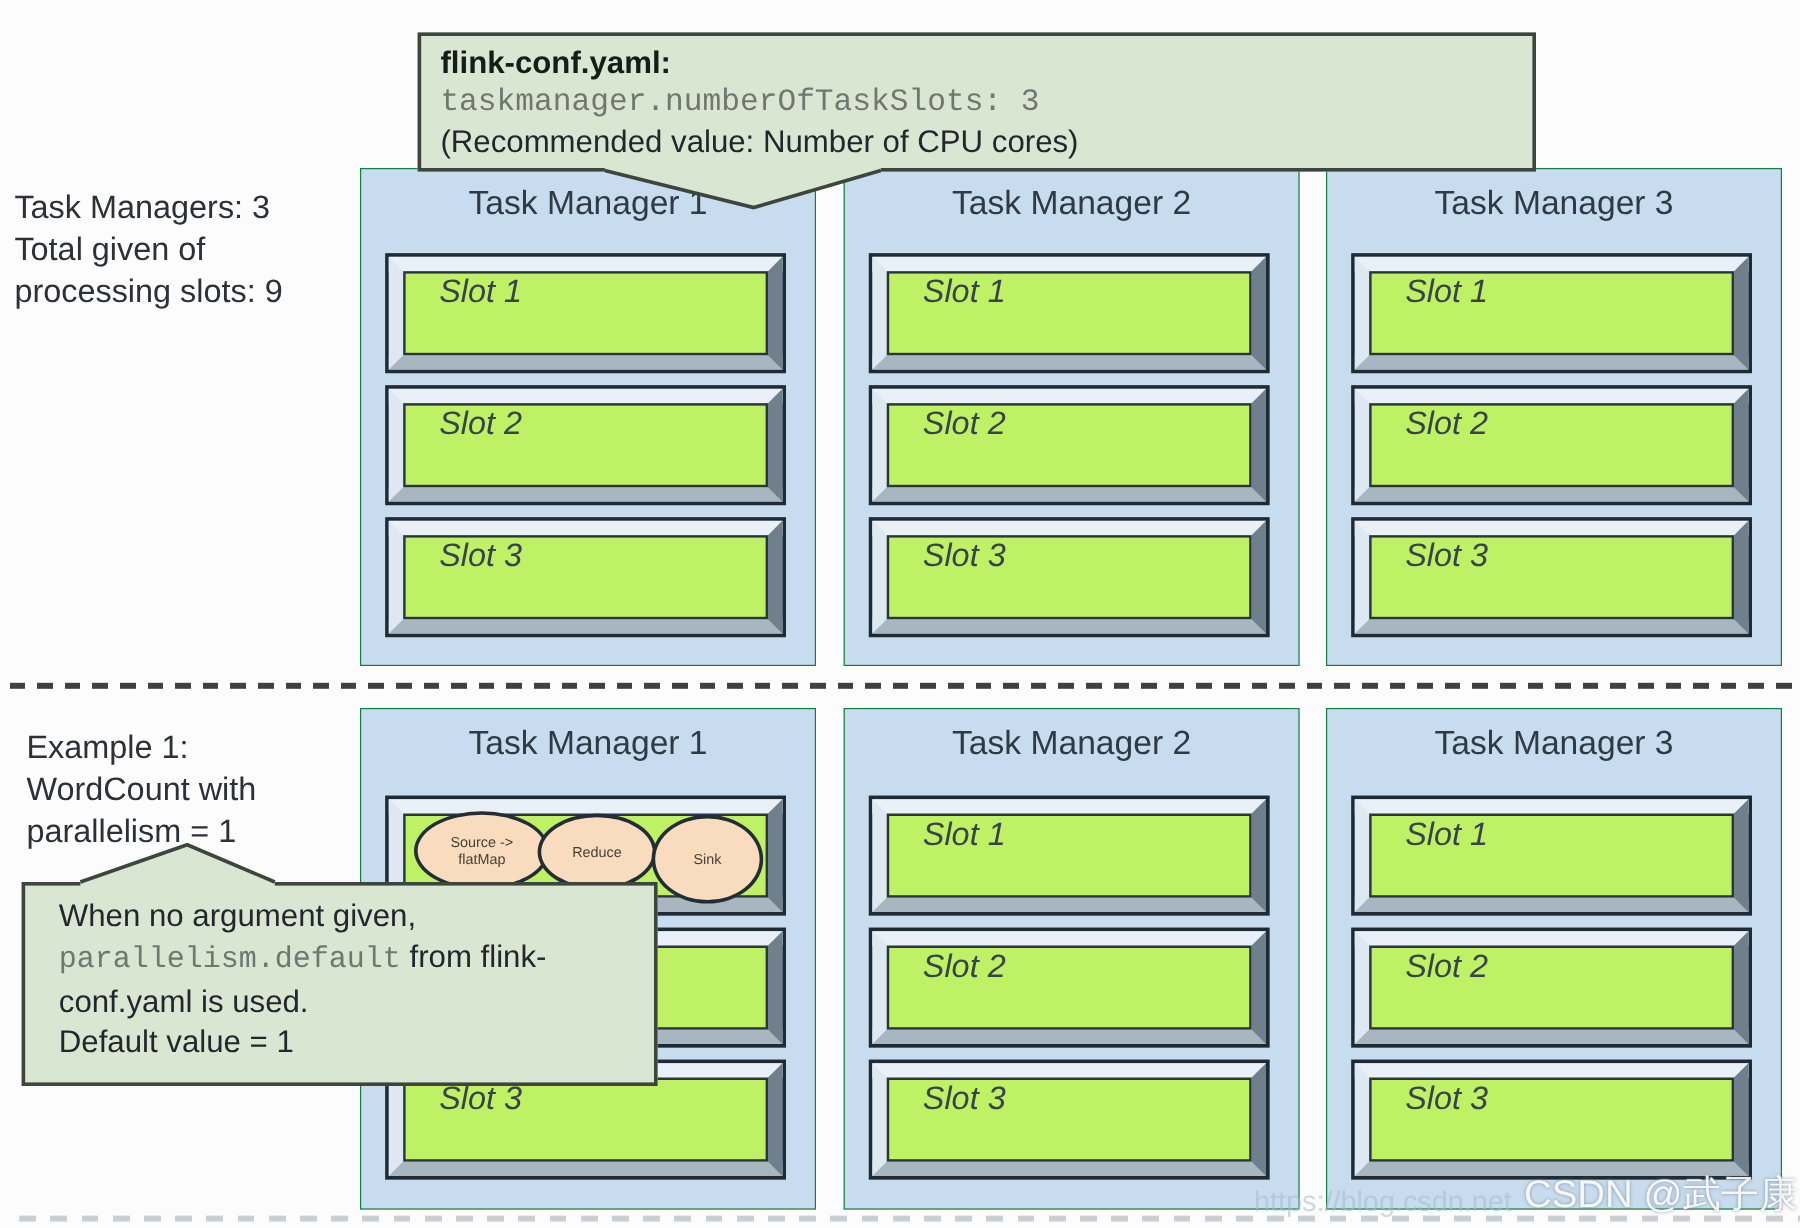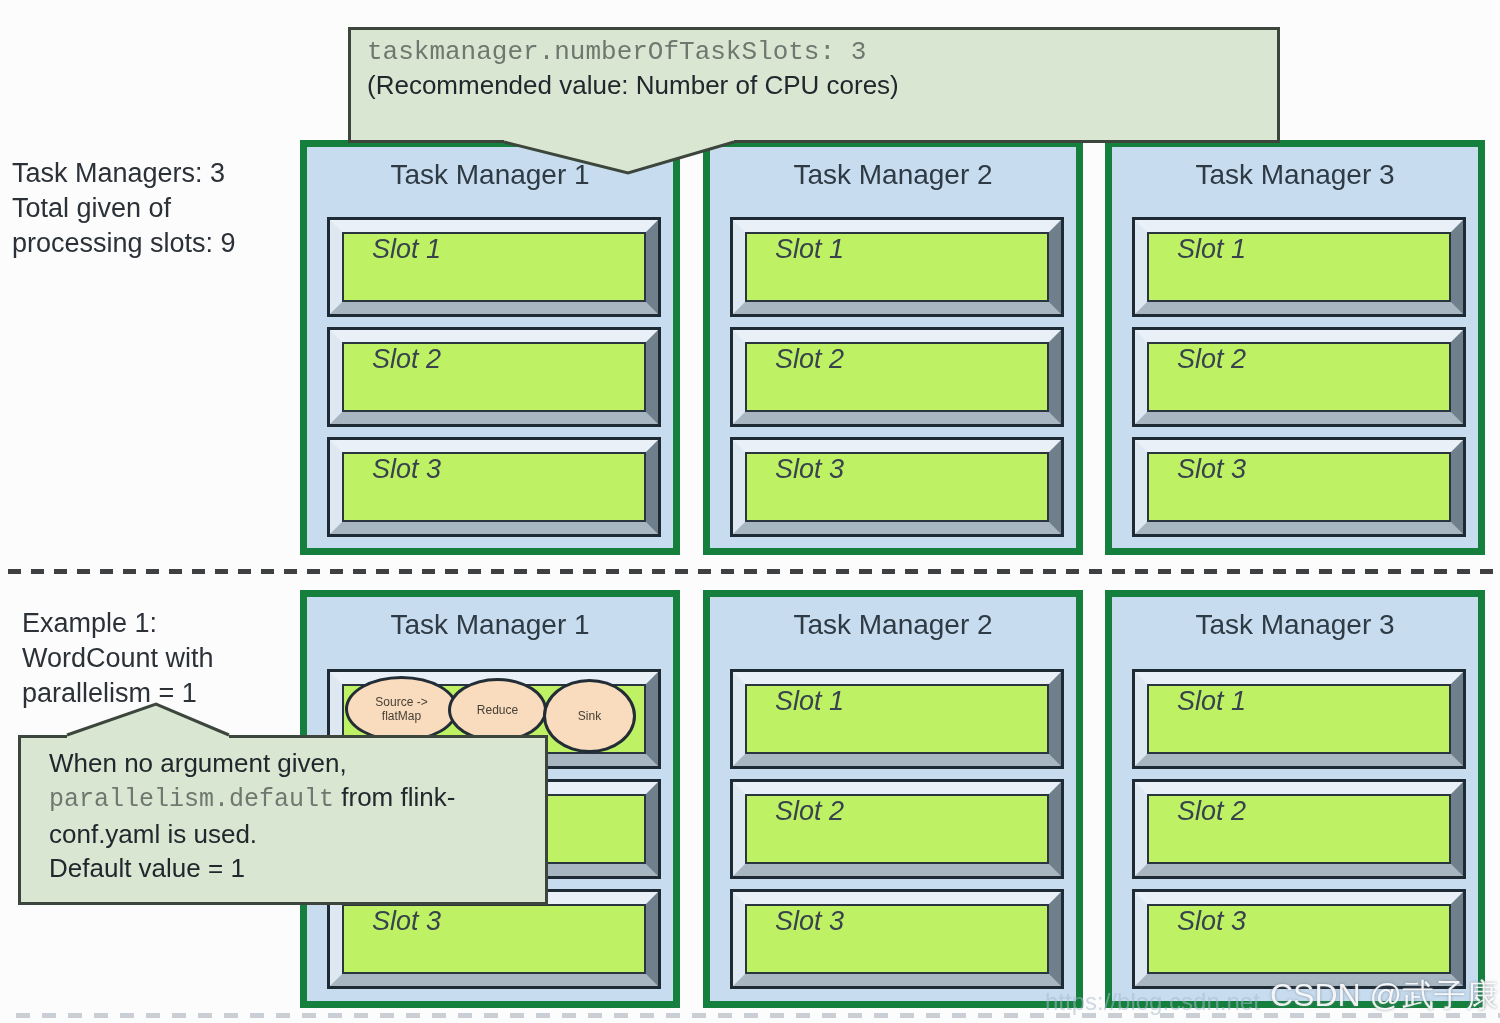--- a/index.html
+++ b/index.html
@@ -13,21 +13,21 @@
   .callout{position:absolute;background:#d9e7d2;border:3px solid #3c463c;box-sizing:border-box;z-index:5;}
   .callout-inner{padding:6px 16px 4px 16px;}
   .co-title{font-weight:700;font-size:26px;line-height:33px;color:#161c16;}
   .co-code{font-family:"Liberation Mono","DejaVu Sans Mono",monospace;font-size:26px;line-height:33px;color:#6f776f;}
   .co-note{font-size:26px;line-height:33px;color:#21272d;}
   .co-text{font-size:26px;line-height:34px;color:#21272d;padding:8px 16px 4px 28px;}
   .co-text .mono{font-family:"Liberation Mono","DejaVu Sans Mono",monospace;color:#6f776f;font-size:25px;}
   .pointer{position:absolute;z-index:6;}
 
   
-  .tm{position:absolute;width:380px;background:#c8dcef;border:7px solid #15803d;box-sizing:border-box;z-index:1;}
+  .tm{position:absolute;width:380px;background:#c8dcef;border:1px solid #15803d;box-sizing:border-box;z-index:1;}
   .tm-title{padding-top:12px;text-align:center;font-size:28px;color:#2e3a44;}
   .slot{position:absolute;left:20px;width:334px;height:100px;border:3px solid #1f2b34;box-sizing:border-box;background:#9fafbb;}
   .bevel{position:absolute;left:0;top:0;right:0;bottom:0;box-sizing:border-box;
          border-style:solid;border-width:12px;
          border-color:#e9f0f8 #6f7f8b #a7b6c1 #dde8f2;}
   .panel{position:absolute;left:12px;top:12px;right:12px;bottom:12px;border:2px solid #2a3540;
          background:#bef264;display:flex;align-items:flex-start;font-style:italic;}
   .slot-label{padding-left:28px;font-size:27px;color:#38434d;}
 
   
@@ -203,20 +203,21 @@
   </div>
   <div class="op" style="left:448px;top:678px;width:99px;height:64px;">
     <span class="op-label">Reduce</span>
   </div>
   <div class="op" style="left:543px;top:679px;width:93px;height:74px;">
     <span class="op-label">Sink</span>
   </div>
 
   <div class="callout" style="left:348px;top:27px;width:932px;height:116px;">
     <div class="callout-inner">
+      <div class="co-title">flink-conf.yaml:</div>
       <div class="co-code">taskmanager.numberOfTaskSlots: 3</div>
       <div class="co-note">(Recommended value: Number of CPU cores)</div>
     </div>
   </div>
   <svg class="pointer" style="left:503px;top:130px;" width="232" height="45">
     <polygon points="1,0 231,0 231,12 125,43 1,12" fill="#d9e7d2" stroke="none"></polygon>
     <path d="M1,12 L125,43 L231,12" fill="none" stroke="#3c463c" stroke-width="3"></path>
   </svg>
 
   <svg class="pointer" style="left:66px;top:702px;" width="166" height="40">

